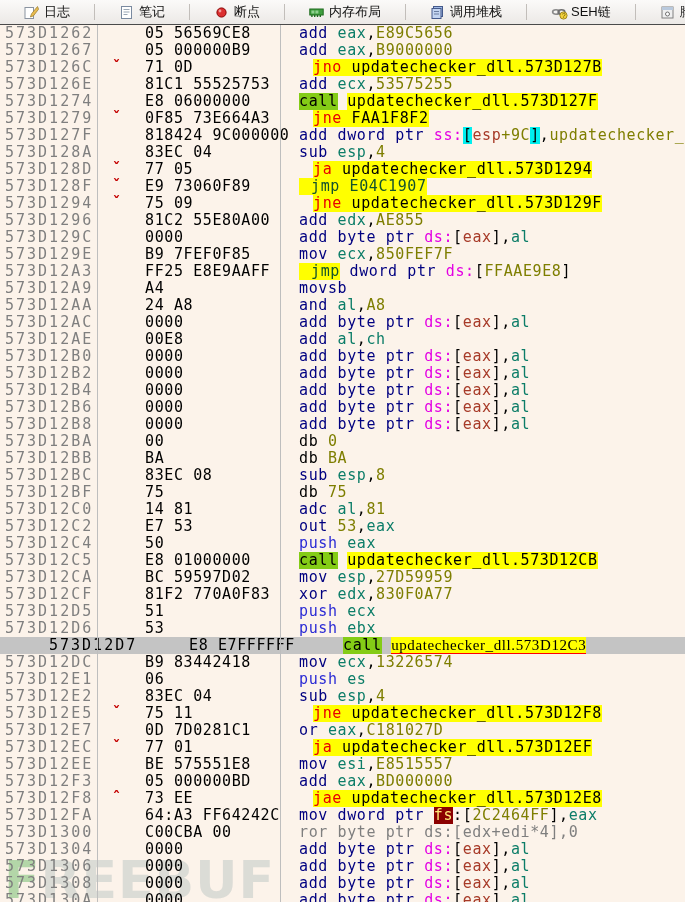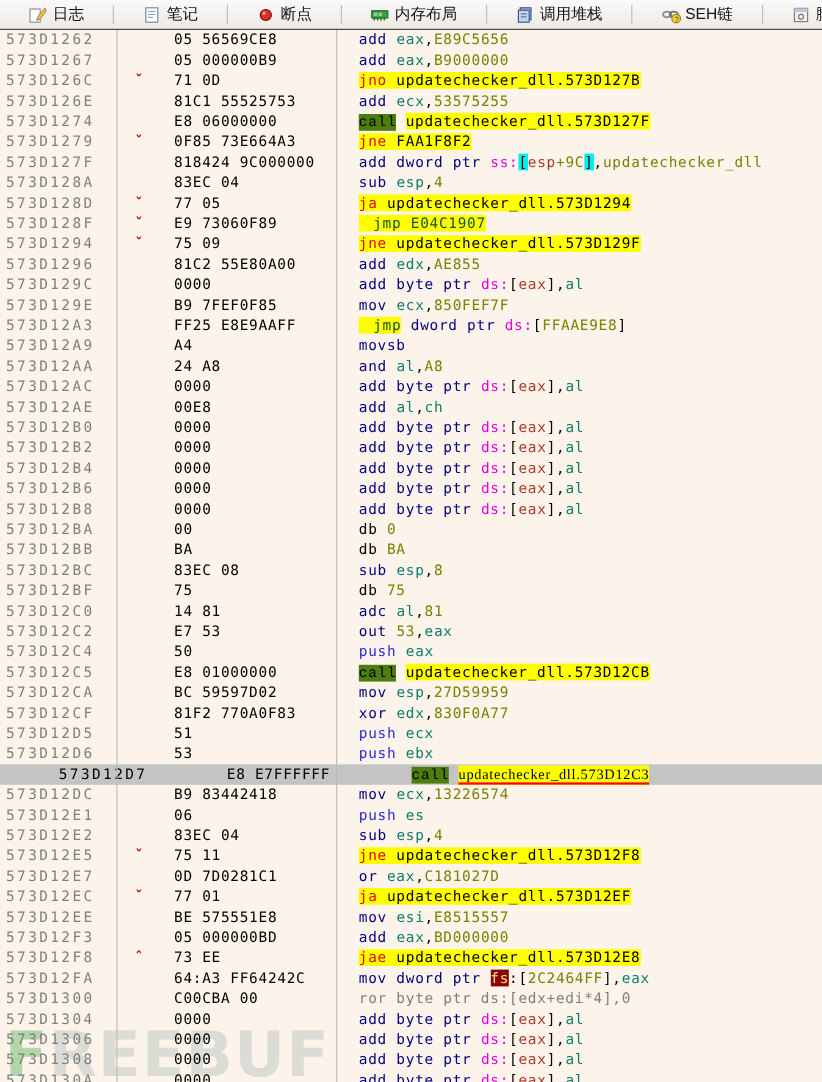--- a/index.html
+++ b/index.html
@@ -15,41 +15,41 @@
     font-size:13px;color:#111;cursor:default;}
   .tsep{width:1px;height:16px;background:#C2BEBA;flex:none;}
   .ticon{width:15px;height:15px;display:inline-block;flex:none;line-height:0;}
   .tab-search{margin-left:auto;padding:0 4px 0 10px;display:flex;align-items:center;height:24px;}
 
   
   .panel{position:absolute;top:25px;left:0;right:0;bottom:0;background:#FCF3EA;overflow:hidden;}
   .vsep{position:absolute;top:0;bottom:0;width:1px;background:#BEBEBE;z-index:3;}
   #rows{position:relative;z-index:1;}
   .row{display:flex;height:17px;line-height:17px;white-space:pre;
-    font-family:"DejaVu Sans Mono",monospace;font-size:12px;letter-spacing:0.6px;}
+    font-family:"DejaVu Sans Mono",monospace;font-size:15px;letter-spacing:0.6px;}
   .row.sel{background:#C4C4C4;}
   .addr{flex:none;width:92px;padding-left:5px;color:#7F7F7F;letter-spacing:2px;overflow:hidden;}
   .row.sel .addr{color:#000;margin-left:44px;}
   .mark{flex:none;width:33px;padding-left:15px;color:#C40000;font-weight:bold;overflow:hidden;}
   .bytes{flex:none;width:150px;color:#000;overflow:hidden;}
   .ins{flex:1;overflow:hidden;padding-left:4px;}
 
   
   .pl{color:#000;}
   .mn{color:#000080;}
   .pu{color:#2B2BD5;}
   .reg{color:#0C7D68;}
   .val{color:#7E7E00;}
   .seg{color:#E300E3;}
   .mem{color:#A73A28;}
   .gr{color:#7F7F7F;}
-  .jcc{background:#FFFF00;color:#E80000;}
+  .jcc{background:#FFFF00;color:#E80000;margin-left:14px;}
   .tgt{background:#FFFF00;color:#000;}
   .jmpy{background:#FFFF00;color:#14532d;padding-left:12px;}
-  .call{background:#4d7c0f;color:#000;font-family:Liberation Mono, monospace;}
+  .call{background:#84cc16;color:#000;}
   .cyb{background:#00EFEF;color:#000;}
   .fs{background:#8B0000;color:#FFE97A;}
   .u{border-bottom:2px solid #FF0000;font-family:Liberation Serif, serif;}
 
   
   .watermark{position:absolute;left:4px;bottom:-8px;z-index:0;
     font-family:"DejaVu Sans",sans-serif;font-weight:bold;font-size:52px;
     letter-spacing:1px;pointer-events:none;}
   .w1{color:rgba(140,198,132,0.65);}
   .w2{color:rgba(205,210,205,0.70);}

